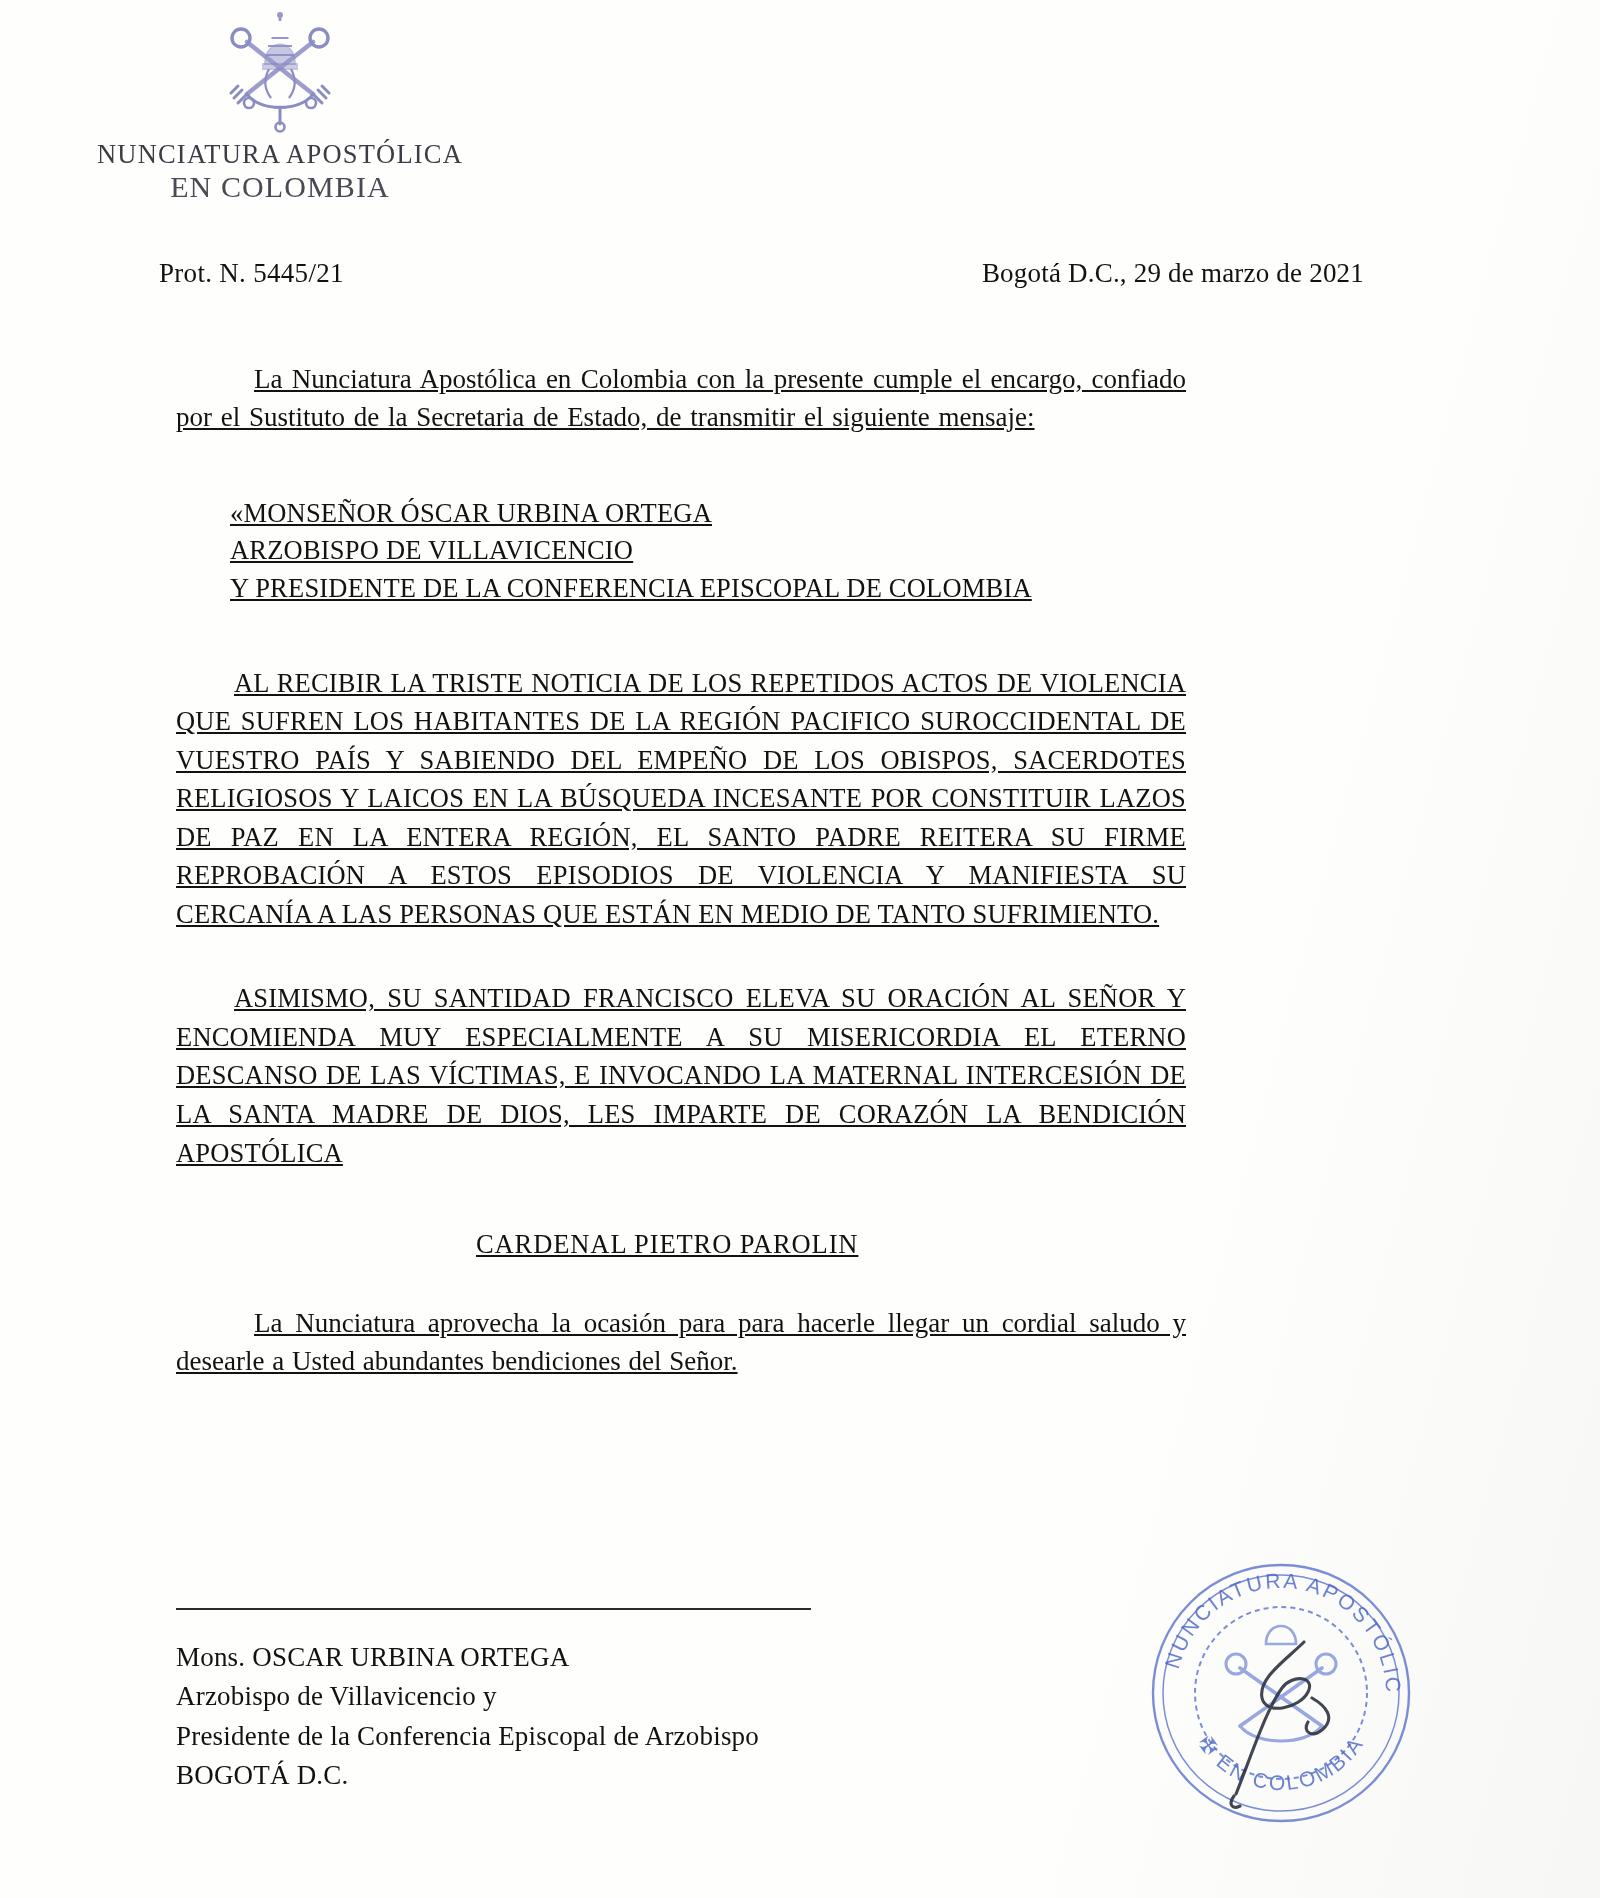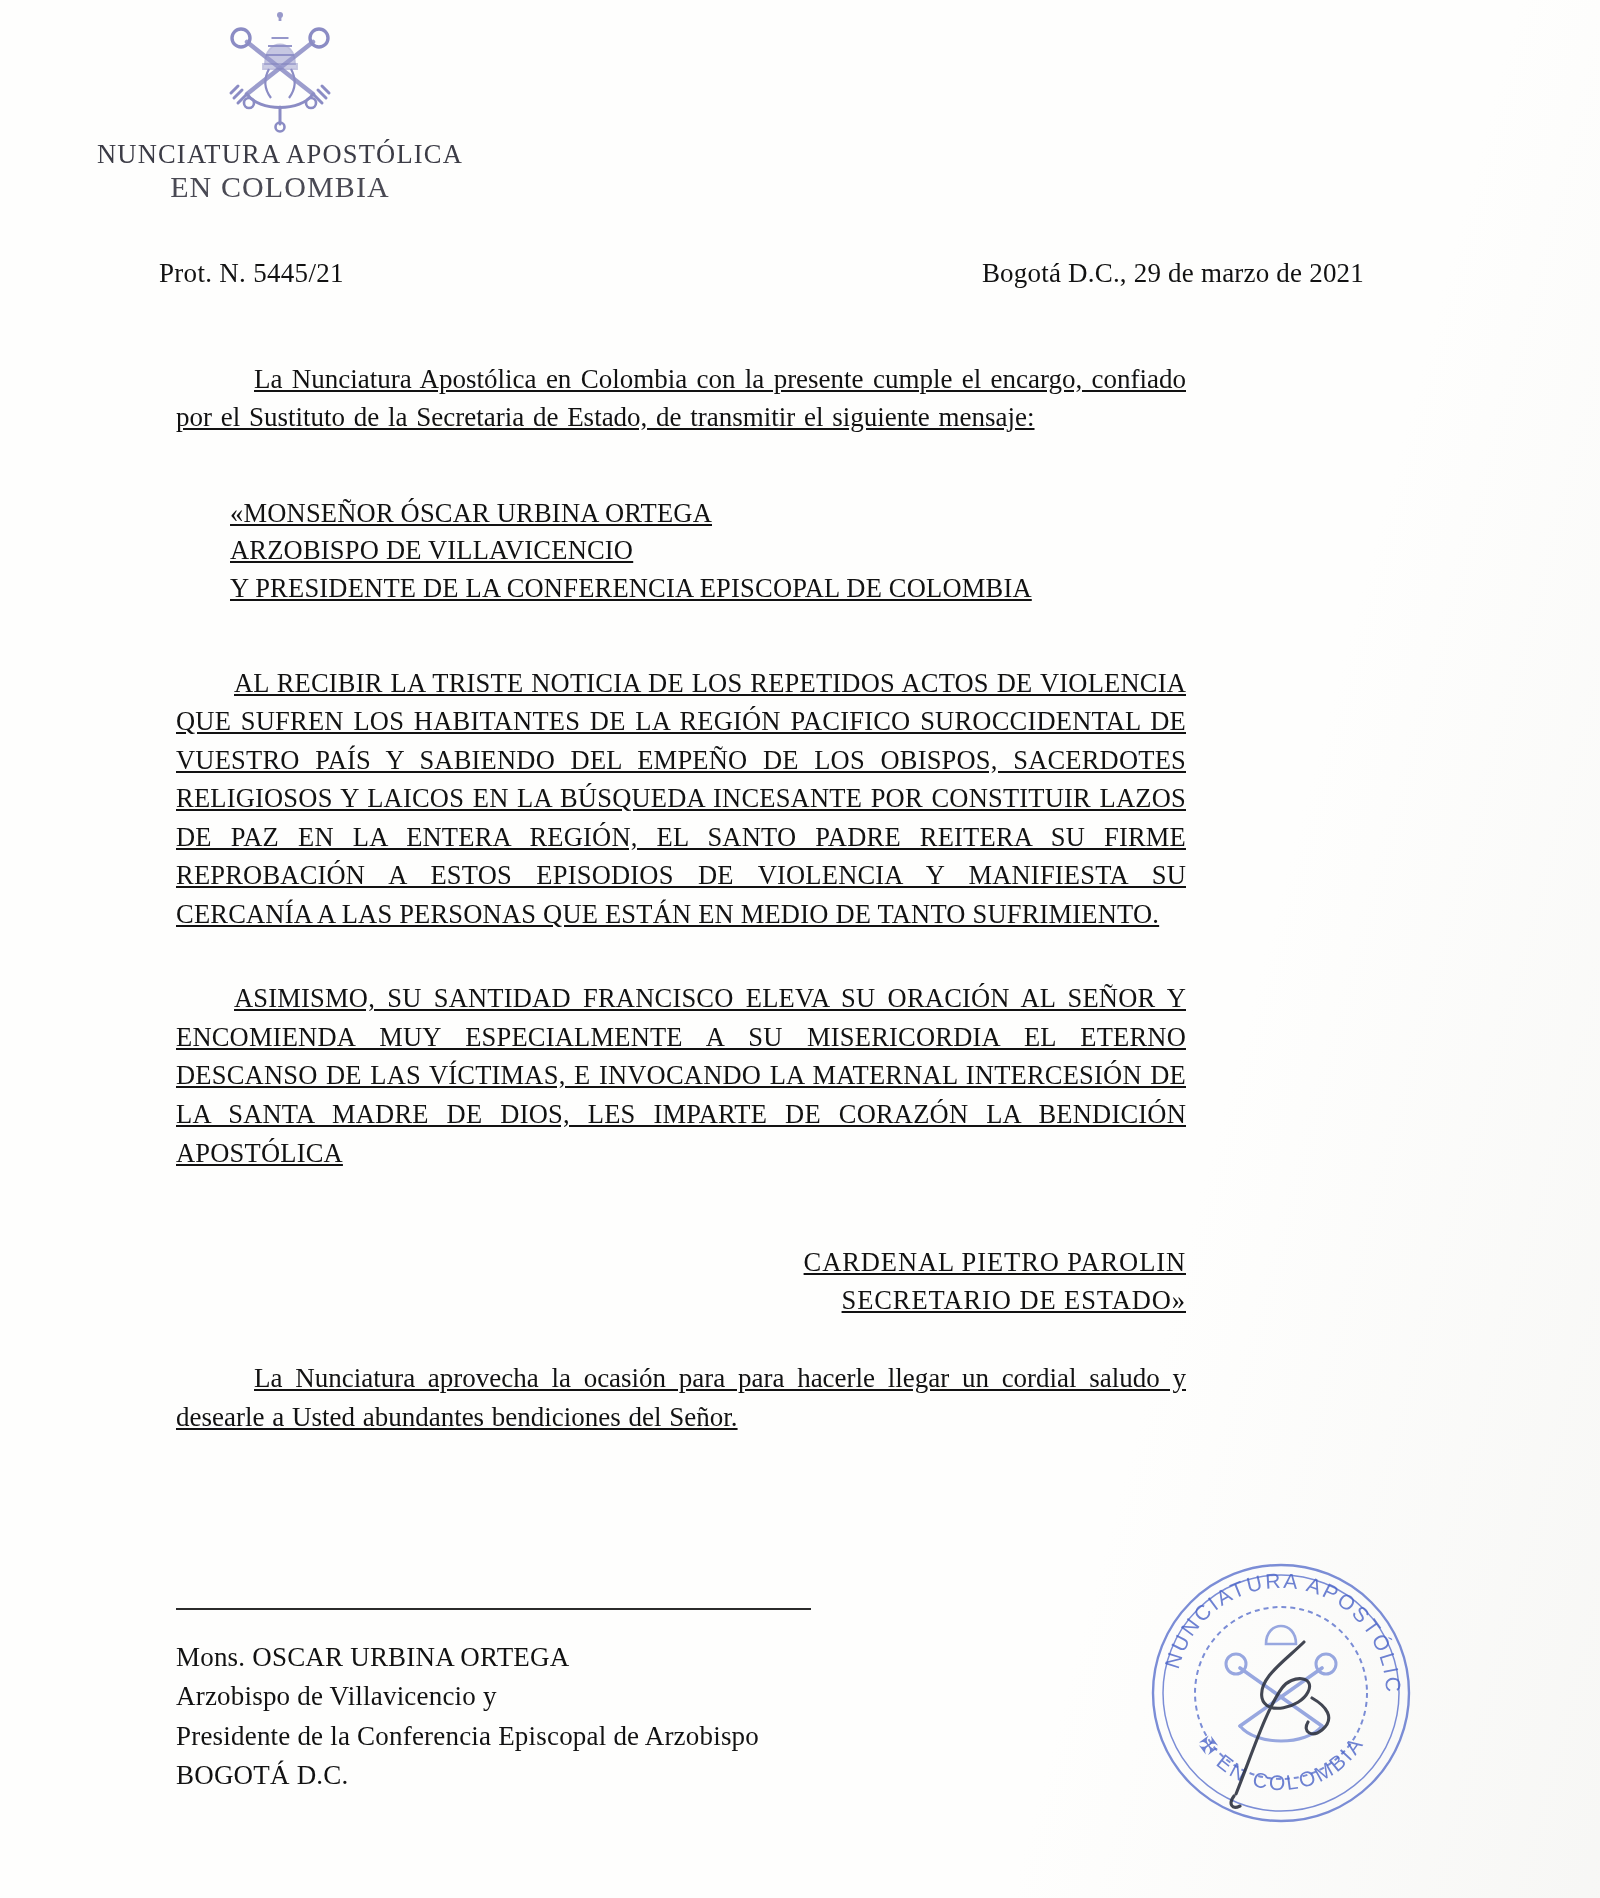--- a/index.html
+++ b/index.html
@@ -98,22 +98,22 @@
     line-height: 1.455;
     text-align: justify;
     text-indent: 58px;
     letter-spacing: 0.2px;
     text-align-last: left;
   }
   .caps-para.p1 { margin-top: 56px; }
   .caps-para.p2 { margin-top: 46px; }
 
   .signature-block {
-    margin-top: 72px;
-    text-align: right;
+    margin-top: 54px;
+    text-align: left;
     font-size: 26.5px;
     line-height: 1.42;
     letter-spacing: 0.9px;
     padding-left: 300px;
   }
 
   .closing {
     margin-top: 40px;
     font-size: 27px;
     line-height: 1.42;
@@ -213,21 +213,20 @@
       <div>ARZOBISPO DE VILLAVICENCIO</div>
       <div>Y PRESIDENTE DE LA CONFERENCIA EPISCOPAL DE COLOMBIA</div>
     </div>
 
     <p class="caps-para p1">AL RECIBIR LA TRISTE NOTICIA DE LOS REPETIDOS ACTOS DE VIOLENCIA QUE SUFREN LOS HABITANTES DE LA REGIÓN PACIFICO SUROCCIDENTAL DE VUESTRO PAÍS Y SABIENDO DEL EMPEÑO DE LOS OBISPOS, SACERDOTES RELIGIOSOS Y LAICOS EN LA BÚSQUEDA INCESANTE POR CONSTITUIR LAZOS DE PAZ EN LA ENTERA REGIÓN, EL SANTO PADRE REITERA SU FIRME REPROBACIÓN A ESTOS EPISODIOS DE VIOLENCIA Y MANIFIESTA SU CERCANÍA A LAS PERSONAS QUE ESTÁN EN MEDIO DE TANTO SUFRIMIENTO.</p>
 
     <p class="caps-para p2">ASIMISMO, SU SANTIDAD FRANCISCO ELEVA SU ORACIÓN AL SEÑOR Y ENCOMIENDA MUY ESPECIALMENTE A SU MISERICORDIA EL ETERNO DESCANSO DE LAS VÍCTIMAS, E INVOCANDO LA MATERNAL INTERCESIÓN DE LA SANTA MADRE DE DIOS, LES IMPARTE DE CORAZÓN LA BENDICIÓN APOSTÓLICA</p>
 
     <div class="signature-block">
       <div>CARDENAL PIETRO PAROLIN</div>
-      <div>SECRETARIO DE ESTADO»</div>
     </div>
 
     <p class="closing">La Nunciatura aprovecha la ocasión para para hacerle llegar un cordial saludo y desearle a Usted abundantes bendiciones del Señor.</p>
   </div>
 
   <div class="footer-rule"></div>
 
   <div class="addressee">
     <div>Mons. OSCAR URBINA ORTEGA</div>
     <div>Arzobispo de Villavicencio y</div>

